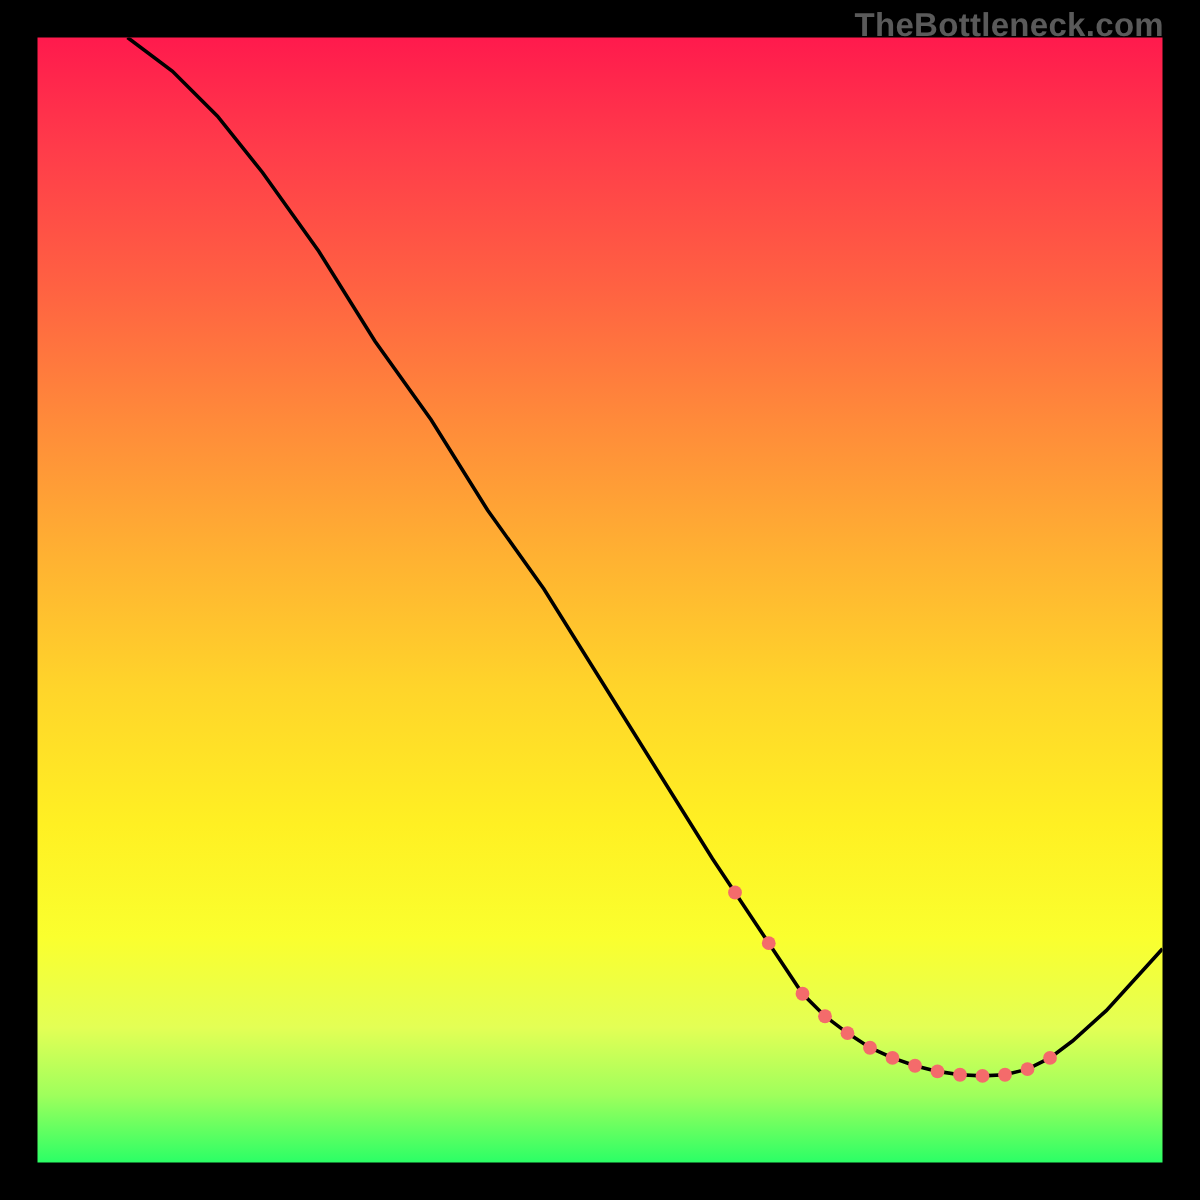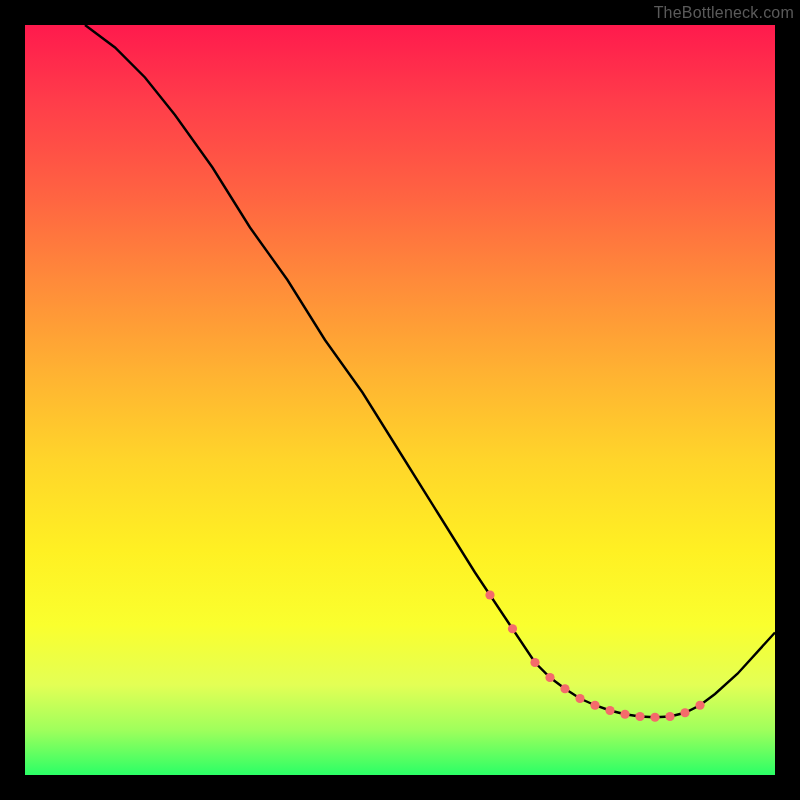--- a/index.html
+++ b/index.html
@@ -39,24 +39,24 @@
   svg.curve {
     position: absolute;
     left: 0;
     top: 0;
     width: 750px;
     height: 750px;
   }
   .watermark {
     position: absolute;
     top: 4px;
-    right: 6px;
+    right: 24px;
     color: #5a5a5a;
-    font-size: 16px;
-    font-weight: 400;
+    font-size: 22px;
+    font-weight: 700;
     letter-spacing: 0.2px;
   }
 </style>
 </head>
 <body>
 
 <div class="frame">
 
   <div class="watermark">TheBottleneck.com</div>
 

